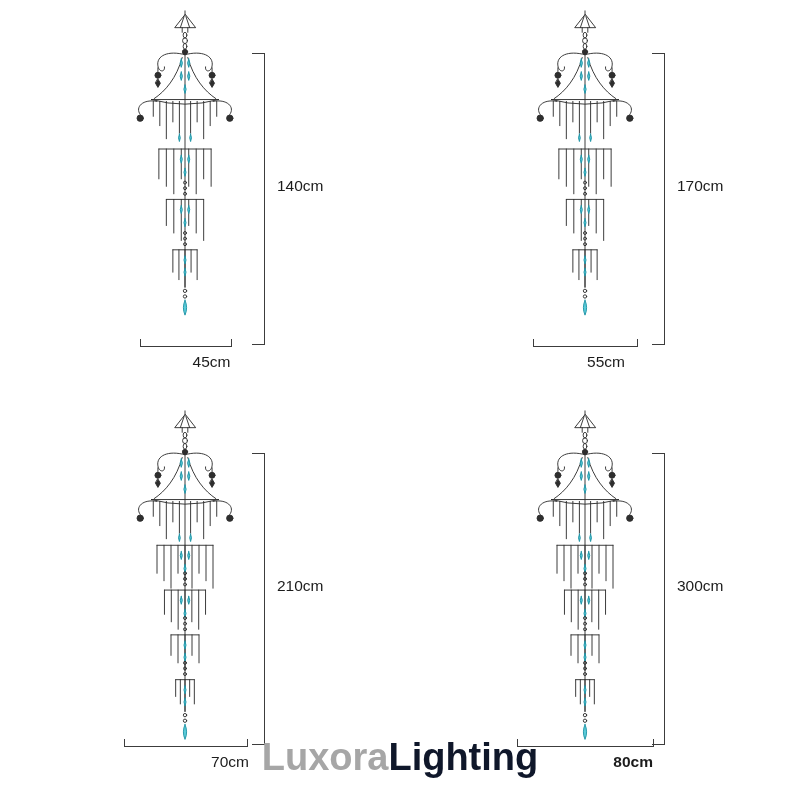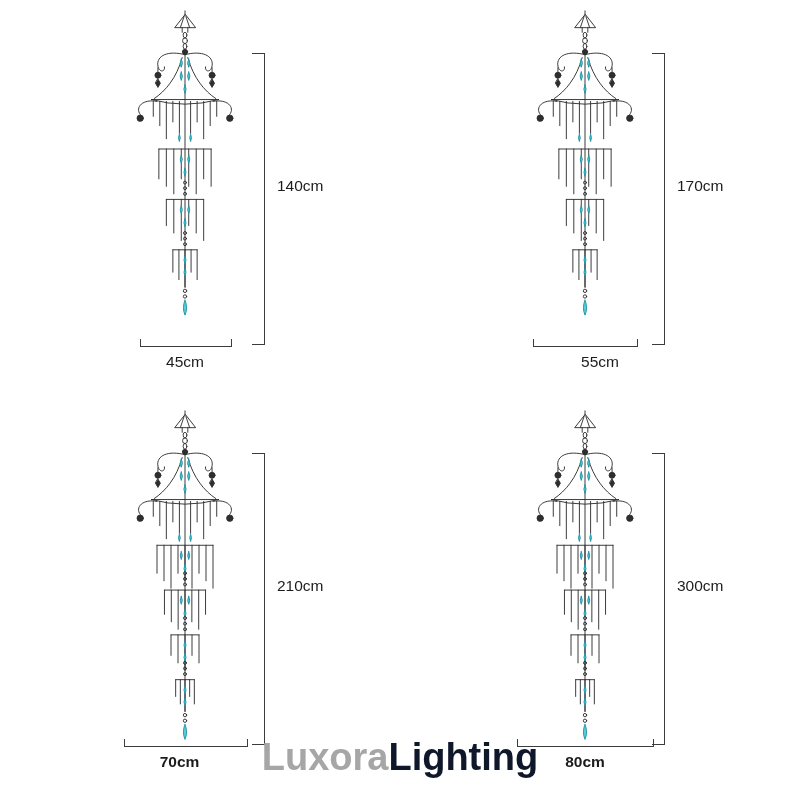--- a/index.html
+++ b/index.html
@@ -13,21 +13,21 @@
   .vdim::before,.vdim::after{content:"";position:absolute;left:-13px;width:13px;border-top:1.3px solid var(--dim,#3c3c3c);}
   .vdim::before{top:-1px;}
   .vdim::after{bottom:-1px;}
   
   .hdim{position:absolute;top:346px;height:0;border-top:1.3px solid var(--dim,#3c3c3c);}
   .hdim::before,.hdim::after{content:"";position:absolute;top:-8px;height:8px;border-left:1.3px solid var(--dim,#3c3c3c);}
   .hdim::before{left:0;}
   .hdim::after{right:-1px;}
   .dim-label{position:absolute;font-size:15.5px;color:var(--label,#1c1c1c);line-height:1;}
   .vlabel{left:277px;top:178px;}
-  .wlabel{top:354px;text-align:center;}
+  .wlabel{top:354px;text-align:right;}
   .watermark{position:absolute;top:736px;left:50%;transform:translateX(-50%);
              font-size:38px;font-weight:bold;letter-spacing:0;white-space:nowrap;}
 </style>
 </head>
 <body>
 
 <div class="canvas">
   <div class="grid">
       <div class="cell">
         <svg class="chand" viewBox="0 0 150 360" preserveAspectRatio="xMidYMin meet">
@@ -206,21 +206,21 @@
             <path d="M 75 264.75 Q 77.3 269 75 273.25 Q 72.7 269 75 264.75 Z" fill="#5bcbd8" stroke="#1f93a6"></path>
             <path d="M 75 277.75 Q 77.3 282 75 286.25 Q 72.7 282 75 277.75 Z" fill="#5bcbd8" stroke="#1f93a6"></path>
             <circle cx="75" cy="302" r="1.8"></circle>
             <circle cx="75" cy="308" r="1.8"></circle>
             <path d="M 75 312 Q 78.5 320 75 328 Q 71.5 320 75 312 Z" fill="#5bcbd8" stroke="#1f93a6"></path>
           </g>
         </svg>
         <div class="vdim"></div>
         <div class="dim-label vlabel">170cm</div>
         <div class="hdim" style="width: 104px; left: 133px;"></div>
-        <div class="dim-label wlabel" style="left: 148px; width: 104px;">55cm</div>
+        <div class="dim-label wlabel" style="left: 121px; width: 104px;">55cm</div>
       </div>
       <div class="cell">
         <svg class="chand" viewBox="0 0 150 360" preserveAspectRatio="xMidYMin meet">
           <g stroke="#2e2e2e" fill="none" stroke-width="1" stroke-linecap="round">
             <line x1="75" y1="2" x2="75" y2="7"></line>
             <path d="M 75 6 L 64 20 L 86 20 Z"></path>
             <line x1="70" y1="20" x2="74" y2="8"></line>
             <line x1="80" y1="20" x2="76" y2="8"></line>
             <line x1="72" y1="20" x2="72" y2="25"></line>
             <line x1="78" y1="20" x2="78" y2="25"></line>
@@ -312,21 +312,21 @@
             <path d="M 75 296.75 Q 77.3 301 75 305.25 Q 72.7 301 75 296.75 Z" fill="#5bcbd8" stroke="#1f93a6"></path>
             <path d="M 75 309.75 Q 77.3 314 75 318.25 Q 72.7 314 75 309.75 Z" fill="#5bcbd8" stroke="#1f93a6"></path>
             <circle cx="75" cy="328" r="1.8"></circle>
             <circle cx="75" cy="334" r="1.8"></circle>
             <path d="M 75 338 Q 78.5 346 75 354 Q 71.5 346 75 338 Z" fill="#5bcbd8" stroke="#1f93a6"></path>
           </g>
         </svg>
         <div class="vdim"></div>
         <div class="dim-label vlabel">210cm</div>
         <div class="hdim" style="width: 123px; left: 123.5px;"></div>
-        <div class="dim-label wlabel" style="left: 118px; width: 123px; font-weight: bold;">70cm</div>
+        <div class="dim-label wlabel" style="left: 126px; width: 123px;">70cm</div>
       </div>
       <div class="cell">
         <svg class="chand" viewBox="0 0 150 360" preserveAspectRatio="xMidYMin meet">
           <g stroke="#2e2e2e" fill="none" stroke-width="1" stroke-linecap="round">
             <line x1="75" y1="2" x2="75" y2="7"></line>
             <path d="M 75 6 L 64 20 L 86 20 Z"></path>
             <line x1="70" y1="20" x2="74" y2="8"></line>
             <line x1="80" y1="20" x2="76" y2="8"></line>
             <line x1="72" y1="20" x2="72" y2="25"></line>
             <line x1="78" y1="20" x2="78" y2="25"></line>

